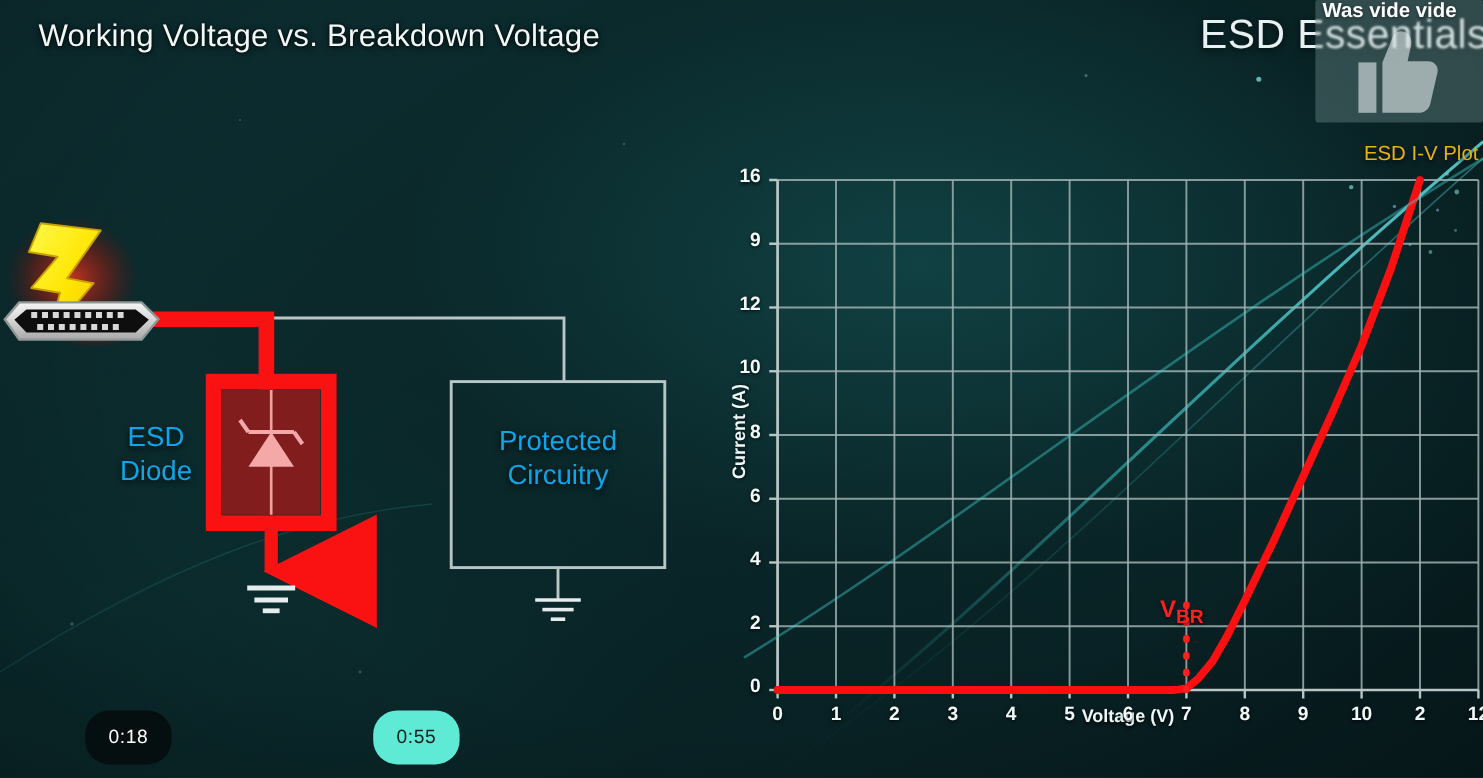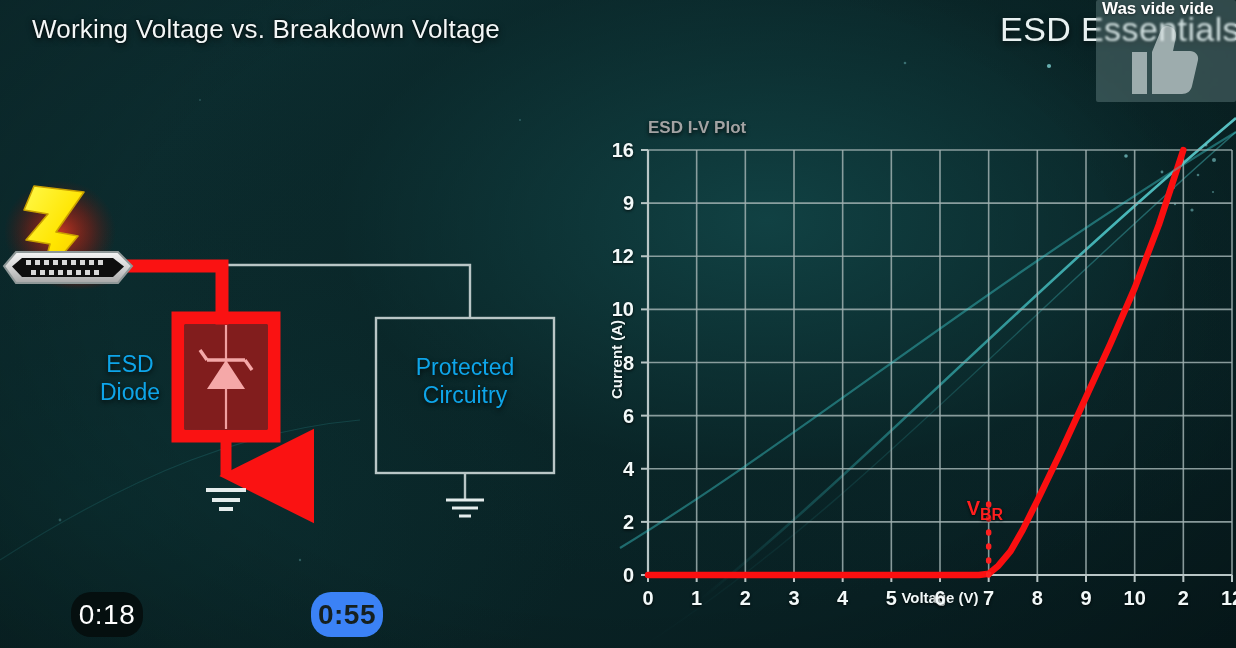--- a/index.html
+++ b/index.html
@@ -67,63 +67,63 @@
     opacity:0.62;
   }
 
   
   #circuit { position:absolute; left:0; top:170px; width:600px; height:380px; }
 
   
   #chart { position:absolute; left:580px; top:108px; width:656px; height:540px; }
   .chart-title {
     position:absolute; left:0; right:0; top:8px;
-    text-align:left; font-size:17px; font-weight:bold;
-    color:#a3a3a3; text-shadow:0 2px 4px rgba(0,0,0,0.8);
+    text-align:right; font-size:17px; font-weight:normal;
+    color:#eab308; text-shadow:0 2px 4px rgba(0,0,0,0.8);
     padding-right:84px;
   }
   .axis-label {
     position:absolute; font-size:15px; font-weight:bold;
     color:#f0f8f8; text-shadow:0 1px 3px rgba(0,0,0,0.8);
   }
   #ylabel {
     left:-18px; top:250px;
     transform:rotate(-90deg); transform-origin:center;
     white-space:nowrap;
   }
   #xlabel { left:0; right:0; bottom:4px; text-align:center; padding-right:96px; }
   .tick-text {
-    position:absolute; font-size:20px; font-weight:bold;
+    position:absolute; font-size:16px; font-weight:bold;
     color:#f2f9f9; text-shadow:0 1px 3px rgba(0,0,0,0.85);
   }
   .ytick { text-align:right; width:34px; }
   .xtick { text-align:center; width:26px; }
   #vbr-label {
     position:absolute;
     font-size:20px; font-weight:bold; color:#ff1f1f;
     text-shadow:0 1px 3px rgba(0,0,0,0.8);
     white-space:nowrap;
   }
   #vbr-label sub { font-size:16px; }
 
   
   .ts-badge {
     position:absolute;
     display:flex; align-items:center; justify-content:center;
     border-radius:20px;
-    font-size:28px; font-weight:400;
+    font-size:16px; font-weight:400;
     letter-spacing:0.5px;
   }
   #ts-current {
     left:71px; top:592px; width:72px; height:45px;
     background:#050f0f; color:#ffffff;
   }
   #ts-total {
     left:311px; top:592px; width:72px; height:45px;
-    background:#3b82f6; color:#16201f;font-weight:bold;
+    background:#5eead4; color:#16201f;
   }
 
   .lbl {
     position:absolute; font-size:23px; color:#0ea5e9;
     text-shadow:0 2px 5px rgba(0,0,0,0.8);
     text-align:center; line-height:1.22;
   }
 </style>
 </head>
 <body>

